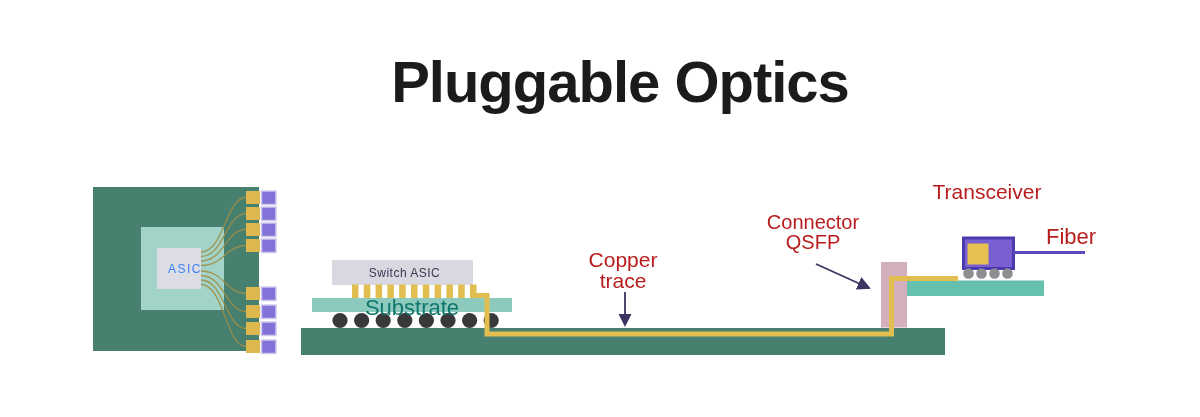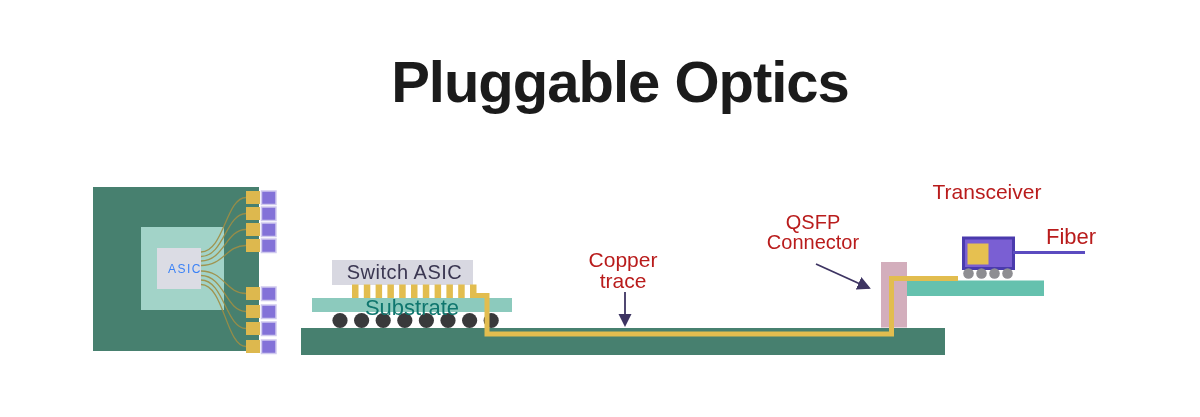--- a/index.html
+++ b/index.html
@@ -18,21 +18,21 @@
   }
   .ann{color:#b91c1c;font-size:21px;text-align:center;line-height:21px;}
   .asic-label{
     left:157px;top:248px;width:56px;height:41px;
     display:flex;align-items:center;justify-content:center;
     font-size:12px;letter-spacing:1.5px;color:#3b82f6;
   }
   .switch-asic-label{
     left:332px;top:260px;width:145px;height:25px;
     display:flex;align-items:center;justify-content:center;
-    font-size:20px;letter-spacing:.5px;color:#3b3752;
+    font-size:12px;letter-spacing:.5px;color:#3b3752;
   }
   .substrate-label{
     left:312px;top:295px;width:200px;text-align:center;
     font-size:22px;color:#0f766e;
   }
   .host-pcb-label{
     left:309px;top:330px;font-size:20px;color:#e3eeeb;letter-spacing:.5px;
   }
   .copper-label{left:563px;top:249px;width:120px;}
   .qsfp-label{left:753px;top:212px;width:120px;font-size:20px;line-height:20px;}
@@ -149,22 +149,22 @@
 
   <div class="lbl switch-asic-label">Switch ASIC</div>
   <div class="lbl substrate-label">Substrate</div>
 
   <div class="lbl ann copper-label">
     <div>Copper</div>
     <div>trace</div>
   </div>
 
   <div class="lbl ann qsfp-label">
+    <div>Connector</div>
     <div>QSFP</div>
-    <div>Connector</div>
   </div>
 
   <div class="lbl ann transceiver-label">
     <div>Transceiver</div>
   </div>
 
   <div class="lbl ann fiber-label">Fiber</div>
 
 </div>
 

